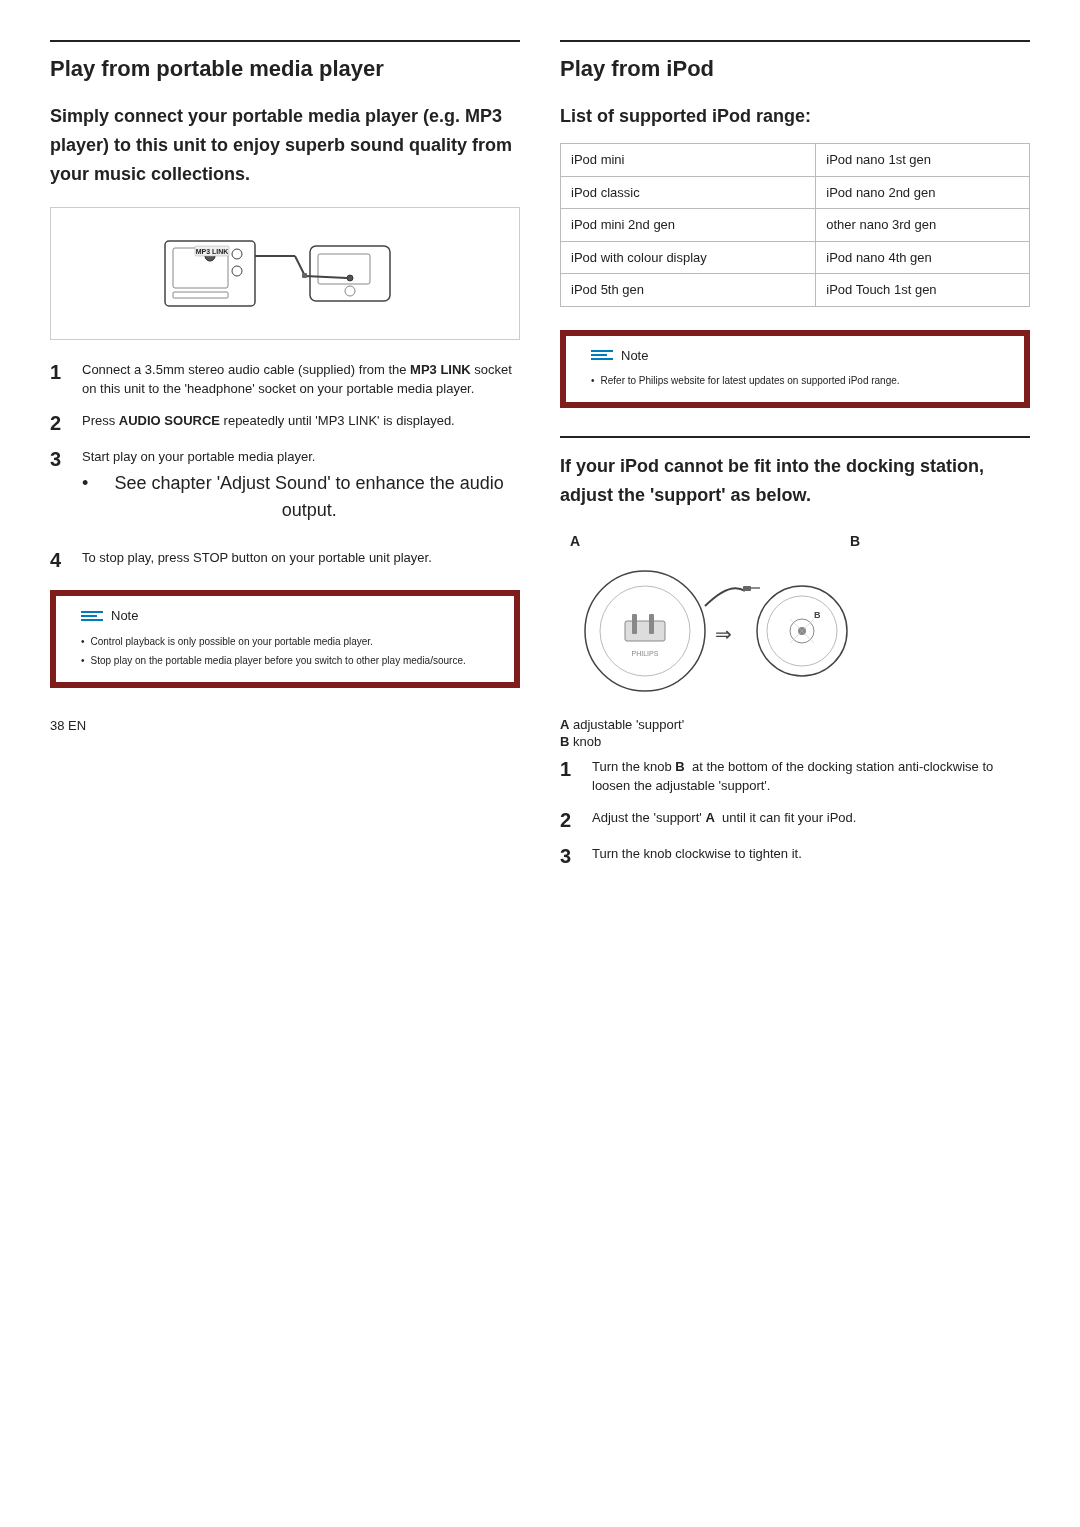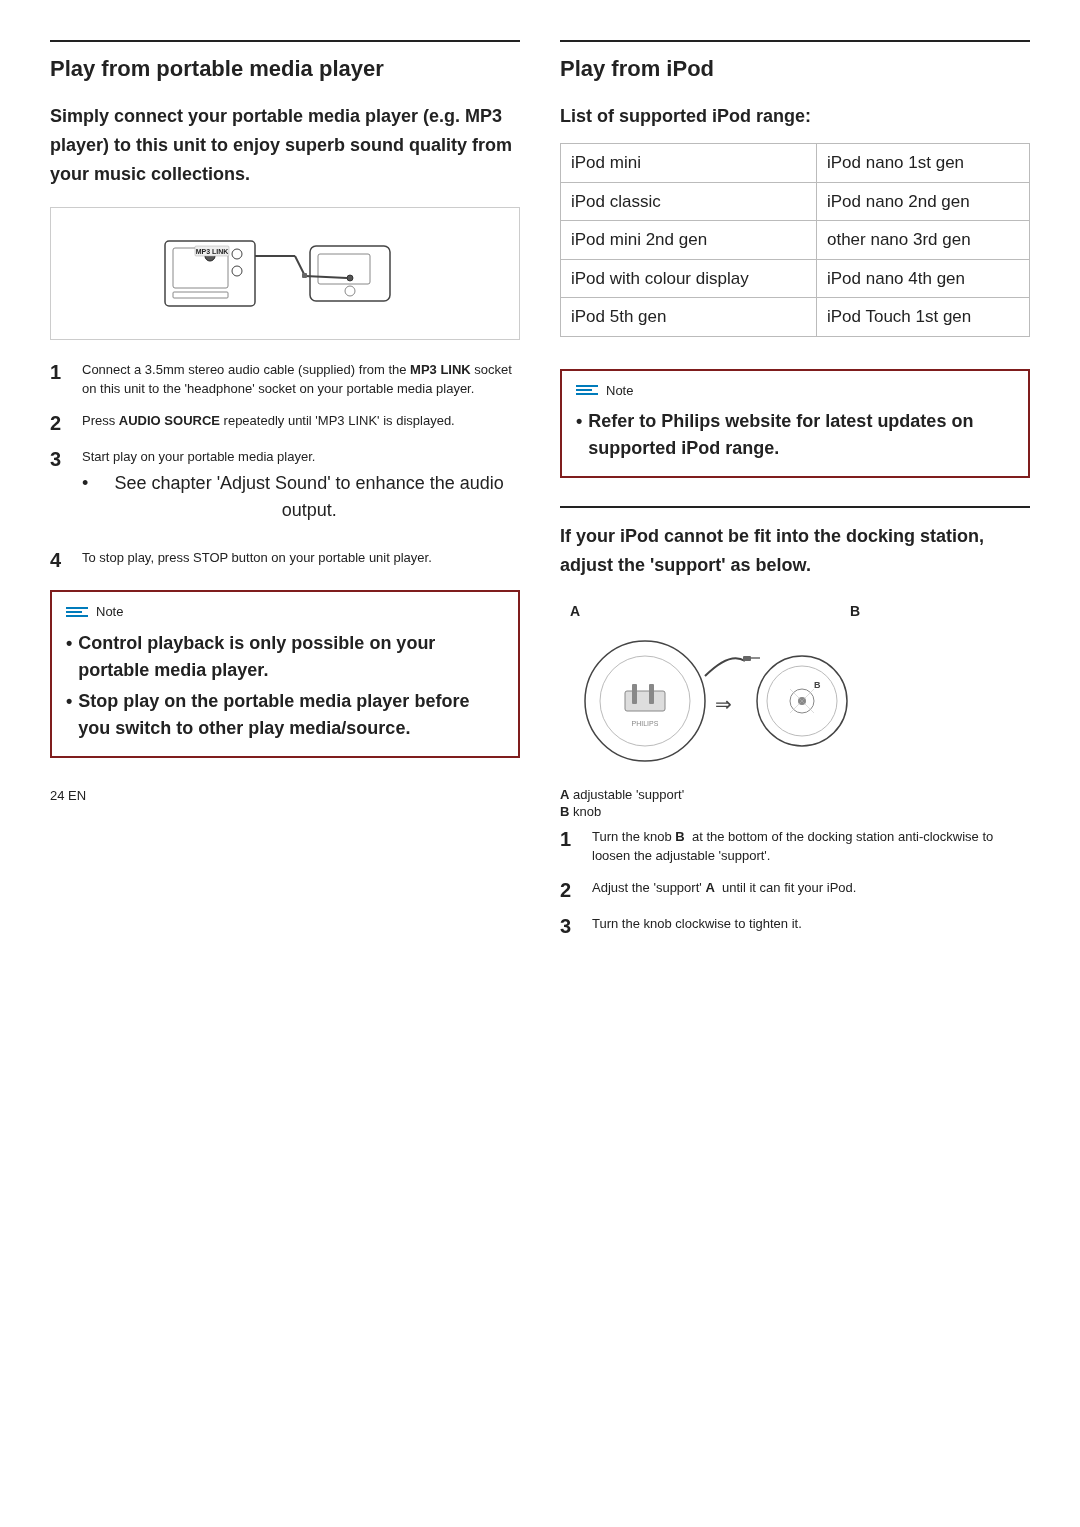--- a/index.html
+++ b/index.html
@@ -88,22 +88,22 @@
       gap: 6px;
       font-size: 18px;
       margin-bottom: 3px;
       text-align: center;
     }
     .sub-bullet li::before {
       content: "•";
     }
     
     .note-box {
-      border: 2px solid #7f1d1d;
-      padding: 10px 14px;
+      border: 6px solid #7f1d1d;
+      padding: 10px 25px;
       margin-top: 18px;
       font-size: 12px;
       line-height: 1.5;
     }
     .note-header {
       display: flex;
       align-items: center;
       gap: 8px;
       margin-bottom: 8px;
       font-size: 13px;
@@ -124,34 +124,33 @@
     .note-icon span:nth-child(3) { width: 22px; }
     .note-bullets {
       list-style: none;
       padding: 0;
       margin: 0;
     }
     .note-bullets li {
       display: flex;
       gap: 6px;
       margin-bottom: 4px;
-      font-size: 18px;
+      font-size: 10px;
       line-height: 1.5;
-      font-weight: bold;
     }
     .note-bullets li::before {
       content: "•";
       flex-shrink: 0;
     }
     
     .ipod-table {
       width: 100%;
       border-collapse: collapse;
-      margin-bottom: 32px;
-      font-size: 17px;
+      margin-bottom: 23px;
+      font-size: 13px;
     }
     .ipod-table td {
       border: 1px solid #bbb;
       padding: 6px 10px;
       vertical-align: top;
       line-height: 1.5;
     }
     
     .prepare-section {
       margin-top: 28px;
@@ -267,21 +266,21 @@
             <span></span>
         </span>
         <span>Note</span>
       </div>
       <ul class="note-bullets">
         <li>Control playback is only possible on your portable media player.</li>
         <li>Stop play on the portable media player before you switch to other play media/source.</li>
       </ul>
     </div>
 
-    <div class="page-num">24    EN</div>
+    <div class="page-num">38    EN</div>
   </div>
 
   <div class="right-col">
     <hr class="section-divider">
     <h2>Play from iPod</h2>
     <p>List of supported iPod range:</p>
 
     <table class="ipod-table">
       <tbody>
         <tr>

